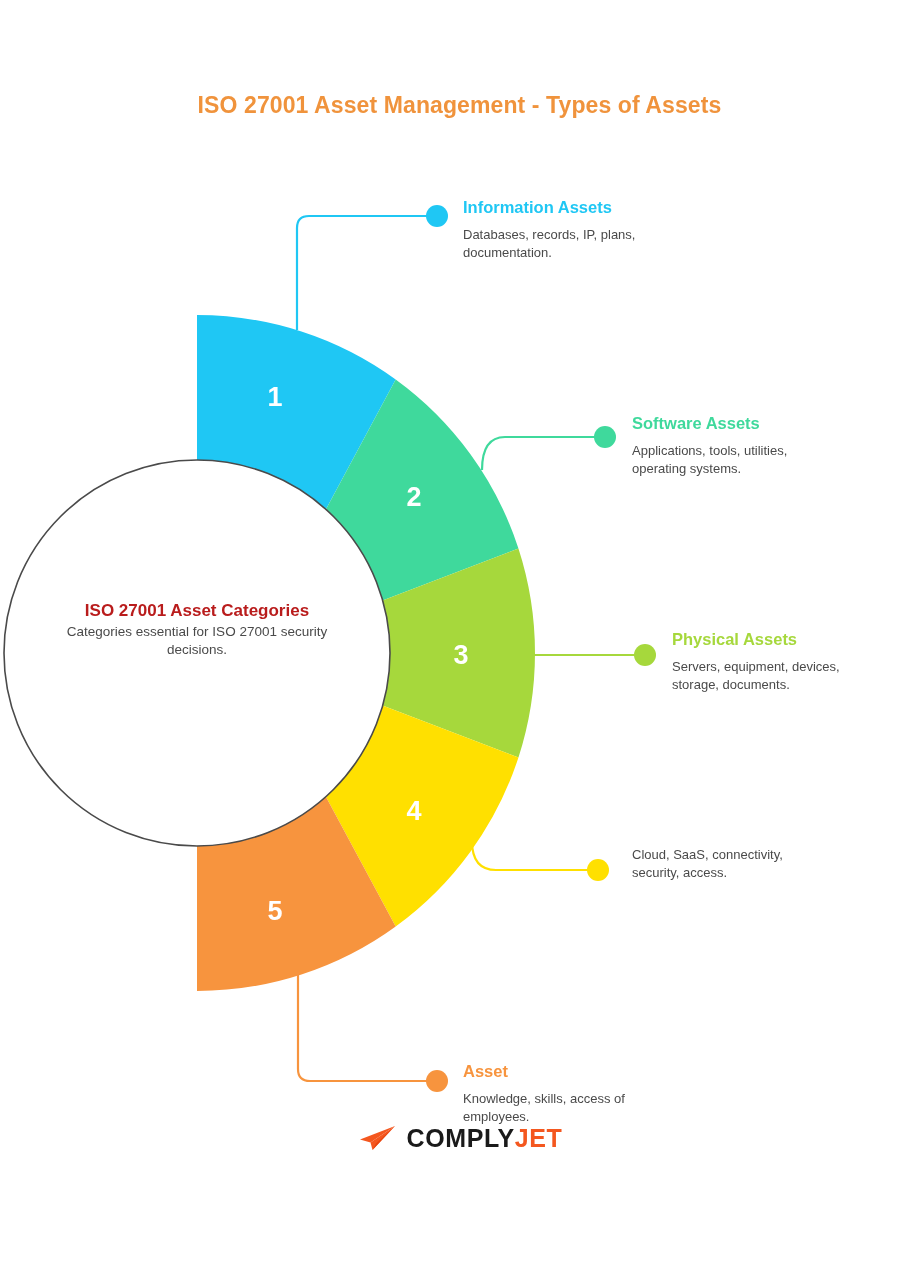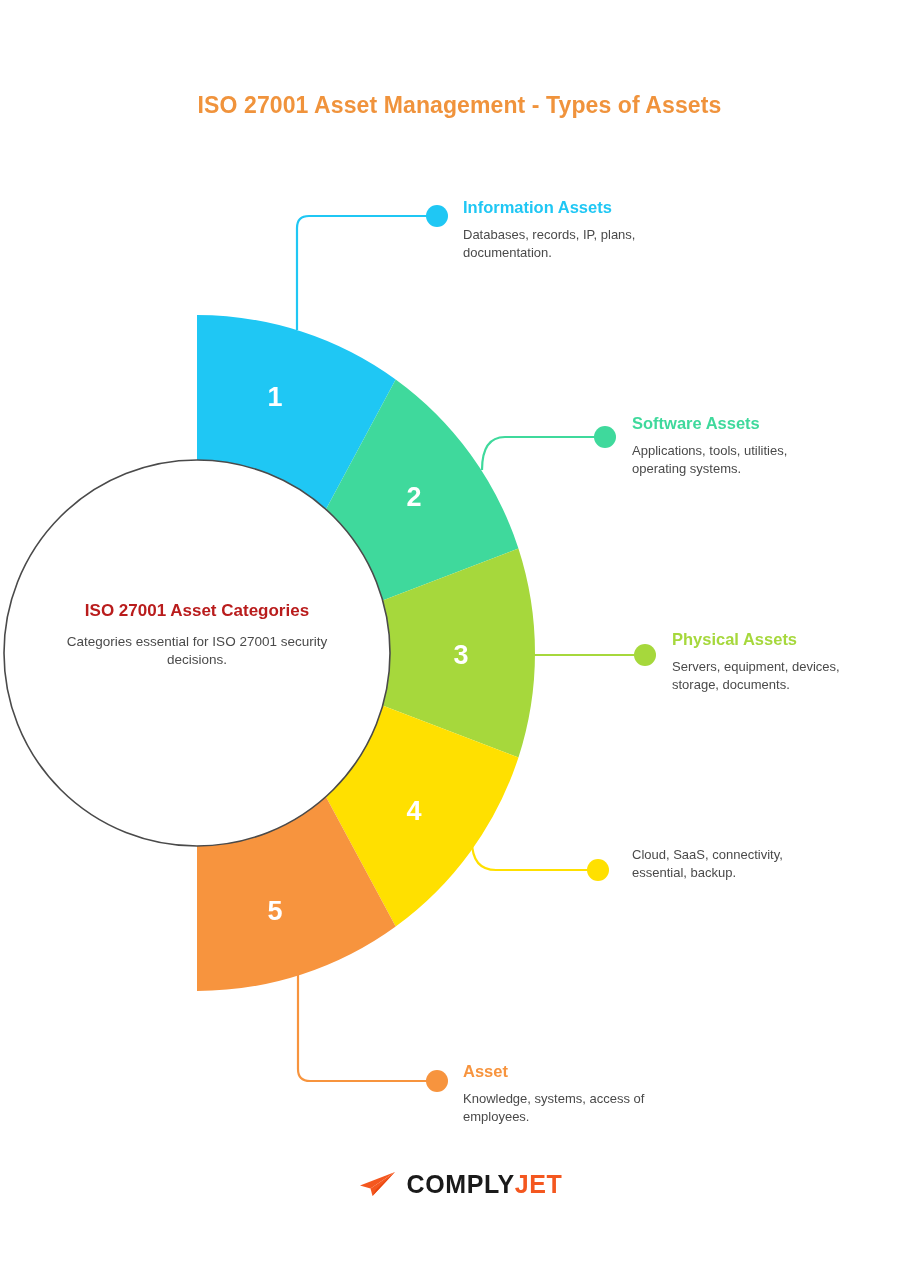--- a/index.html
+++ b/index.html
@@ -60,21 +60,20 @@
     width: 320px;
     text-align: center;
   }
   #center-title {
     font-size: 17px;
     font-weight: bold;
     color: #b91c1c;
     line-height: 1.35;
   }
   #center-sub {
-    margin-top: 10px;
     font-size: 13.5px;
     color: #4A4A4A;
     line-height: 1.32;
   }
 
   
   .callout {
     position: absolute;
   }
   .callout-title {
@@ -88,21 +87,21 @@
     color: #4A4A4A;
     line-height: 1.38;
     margin: 0;
     white-space: pre-line;
   }
 
   
   #footer-logo {
     position: absolute;
     left: 0;
-    top: 1169px;
+    top: 1123px;
     width: 919px;
     display: flex;
     align-items: center;
     justify-content: center;
     gap: 10px;
   }
   #logo-wordmark {
     font-size: 25px;
     font-weight: bold;
     letter-spacing: 0.6px;
@@ -174,26 +173,26 @@
   </div>
 
   <div class="callout" style="left:672px; top:630px; width:260px;">
     <p class="callout-title" style="color:#A6D83C;">Physical Assets</p>
     <p class="callout-desc">Servers, equipment, devices,
 storage, documents.</p>
   </div>
 
   <div class="callout" style="left:632px; top:846px; width:260px;">
     <p class="callout-desc">Cloud, SaaS, connectivity,
-essential, backup.</p>
+security, access.</p>
   </div>
 
   <div class="callout" style="left:463px; top:1062px; width:260px;">
     <p class="callout-title" style="color:#F7943E;">Asset</p>
-    <p class="callout-desc">Knowledge, systems, access of
+    <p class="callout-desc">Knowledge, skills, access of
 employees.</p>
   </div>
 
   <div id="footer-logo">
     <svg width="40" height="30" viewBox="0 0 40 30">
       <path d="M 38 3 L 3 16.5 L 13.5 19.5 Z" fill="#F4571F"></path>
       <path d="M 38 3 L 13.5 19.5 L 15.5 27 Z" fill="#F4571F"></path>
       <path d="M 38 3 L 15.5 27 L 19 20.5 Z" fill="#E8450F"></path>
     </svg>
     <div id="logo-wordmark">

